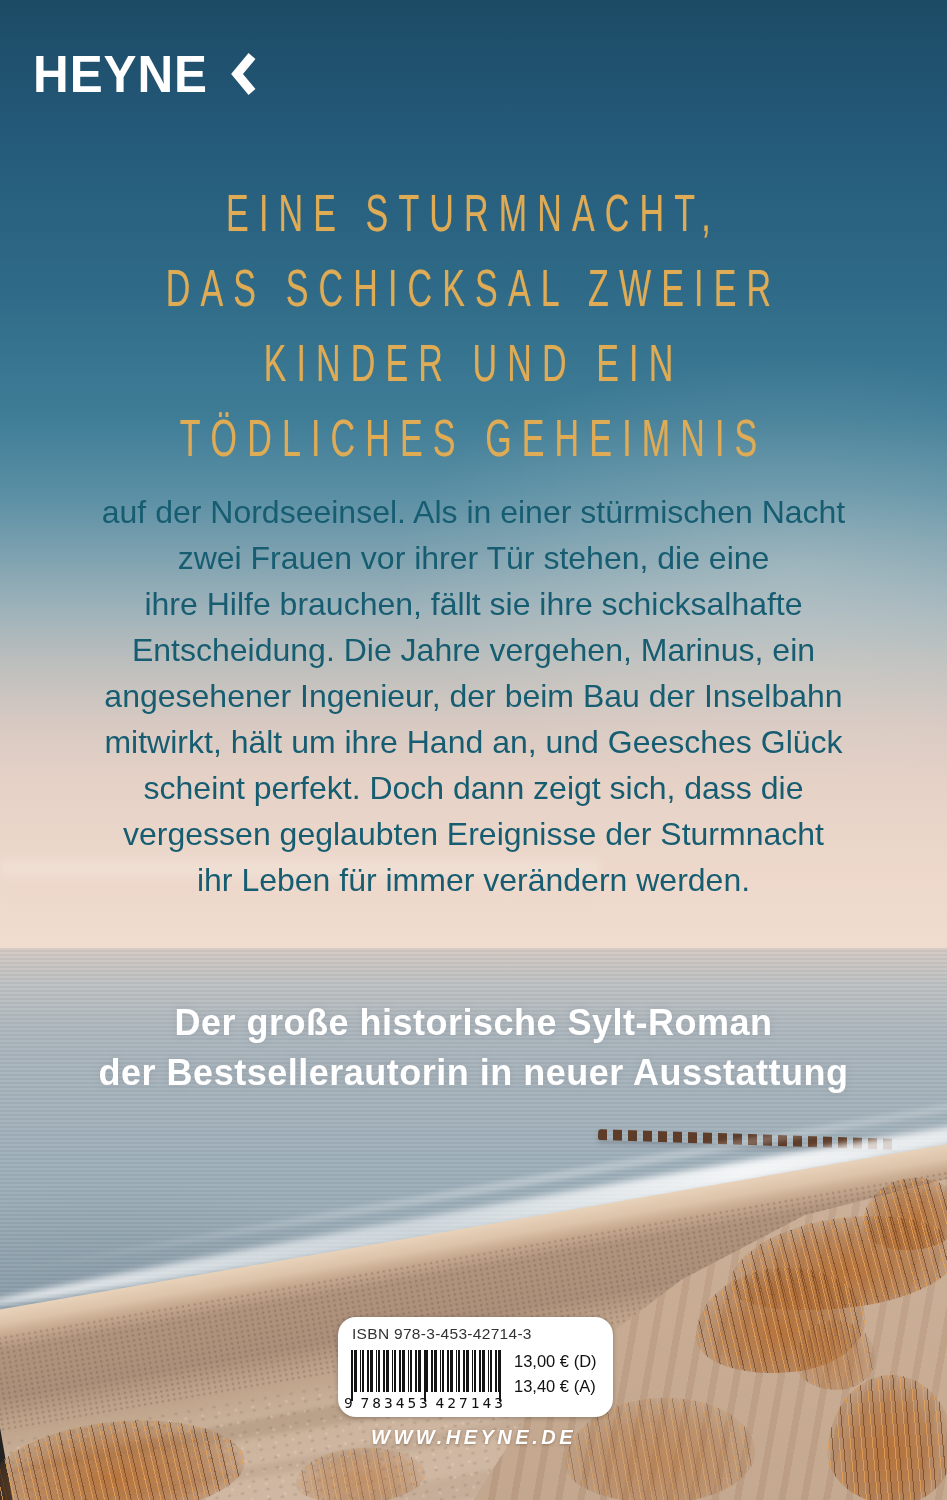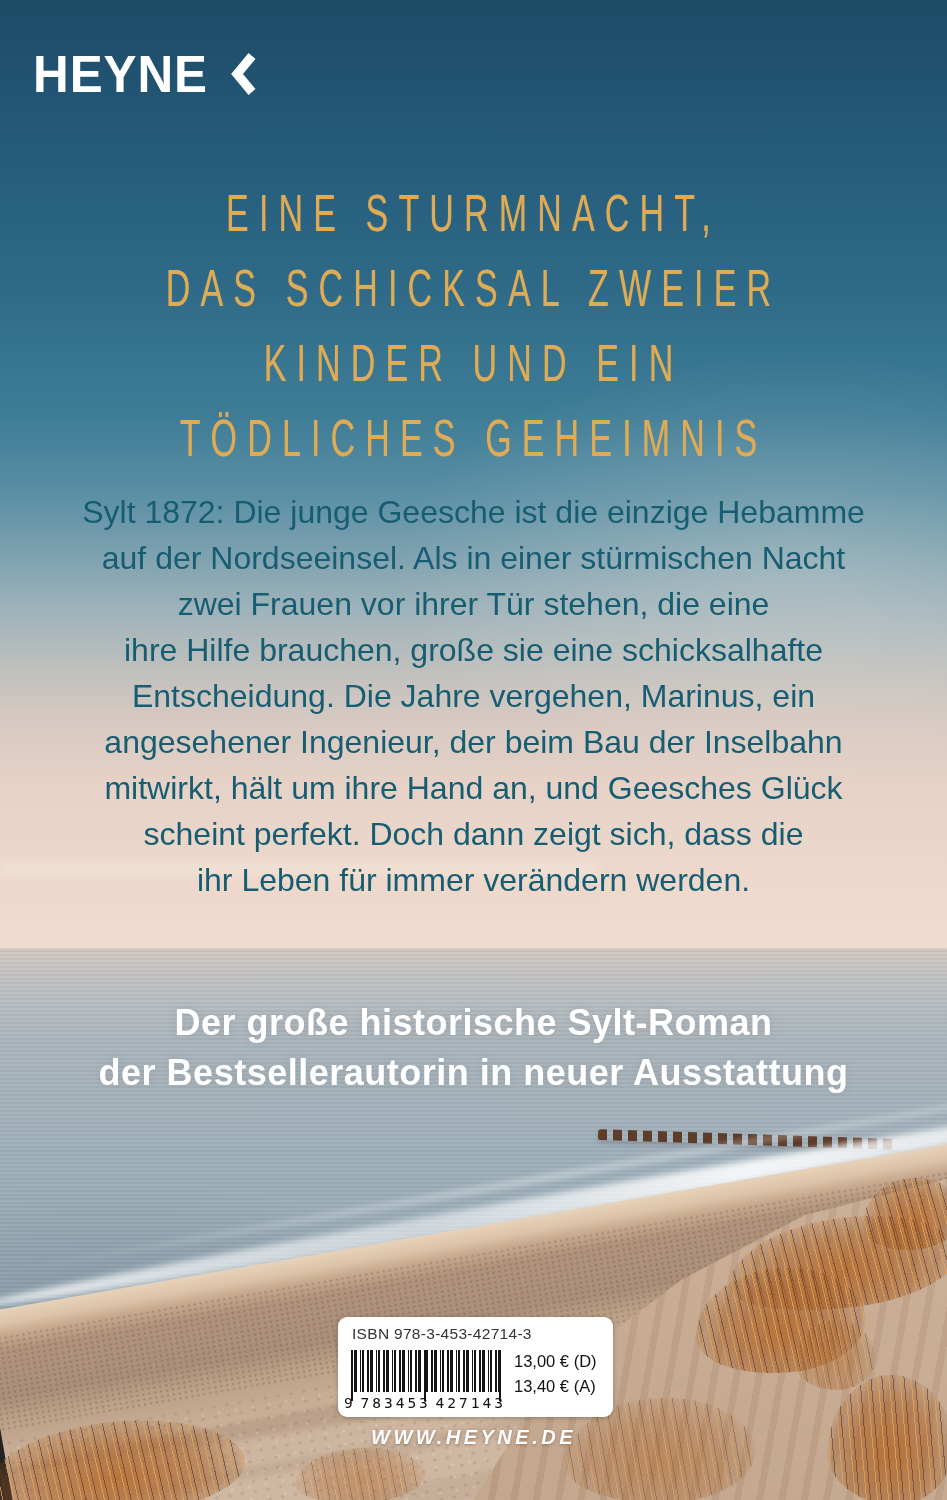--- a/index.html
+++ b/index.html
@@ -131,21 +131,21 @@
   .blurb{position:absolute;left:20px;right:20px;top:489px;text-align:center;color:#175d72;}
   .blurb-line{font-size:32px;line-height:46px;height:46px;font-weight:500;white-space:nowrap;}
   .promo{
     position:absolute;left:0;right:0;top:998px;text-align:center;color:#ffffff;
     font-weight:700;text-shadow:0 0 7px rgba(125,135,145,.35);
   }
   .promo-line{font-size:36px;line-height:50px;height:50px;letter-spacing:.5px;white-space:nowrap;}
   
   .barcode-box{
     position:absolute;left:338px;top:1317px;width:275px;height:100px;
-    background:#fff;border-radius:9px;box-shadow:0 1px 5px rgba(0,0,0,.28);
+    background:#fff;border-radius:18px;box-shadow:0 1px 5px rgba(0,0,0,.28);
   }
   .isbn-label{position:absolute;left:14px;top:8px;font-size:15.5px;color:#333;letter-spacing:.3px;}
   .bars{
     position:absolute;left:13px;top:33px;width:150px;height:42px;
     background:repeating-linear-gradient(90deg,
       #131313 0 2px,#fff 2px 3px,#131313 3px 6px,#fff 6px 9px,
       #131313 9px 10px,#fff 10px 11px,#131313 11px 13px,#fff 13px 16px);
   }
   .guard{position:absolute;top:0;width:2px;height:51px;background:#131313;}
   .guard.gl{left:0;}.guard.gm{left:73px;}.guard.gr{left:148px;}
@@ -198,28 +198,28 @@
   </div>
 
   <div class="headline">
     <div class="headline-line">EINE STURMNACHT,</div>
     <div class="headline-line">DAS SCHICKSAL ZWEIER</div>
     <div class="headline-line">KINDER UND EIN</div>
     <div class="headline-line">TÖDLICHES GEHEIMNIS</div>
   </div>
 
   <div class="blurb">
-    <div class="blurb-line">Sylt 1872: Die junge Geesche ist die einzige Hebamme</div>
     <div class="blurb-line">auf der Nordseeinsel. Als in einer stürmischen Nacht</div>
     <div class="blurb-line">zwei Frauen vor ihrer Tür stehen, die eine</div>
-    <div class="blurb-line">ihre Hilfe brauchen, große sie eine schicksalhafte</div>
+    <div class="blurb-line">ihre Hilfe brauchen, fällt sie ihre schicksalhafte</div>
     <div class="blurb-line">Entscheidung. Die Jahre vergehen, Marinus, ein</div>
     <div class="blurb-line">angesehener Ingenieur, der beim Bau der Inselbahn</div>
     <div class="blurb-line">mitwirkt, hält um ihre Hand an, und Geesches Glück</div>
     <div class="blurb-line">scheint perfekt. Doch dann zeigt sich, dass die</div>
+    <div class="blurb-line">vergessen geglaubten Ereignisse der Sturmnacht</div>
     <div class="blurb-line">ihr Leben für immer verändern werden.</div>
   </div>
 
   <div class="promo">
     <div class="promo-line">Der große historische Sylt-Roman</div>
     <div class="promo-line">der Bestsellerautorin in neuer Ausstattung</div>
   </div>
 
   <div class="barcode-box">
     <div class="isbn-label">ISBN 978-3-453-42714-3</div>

